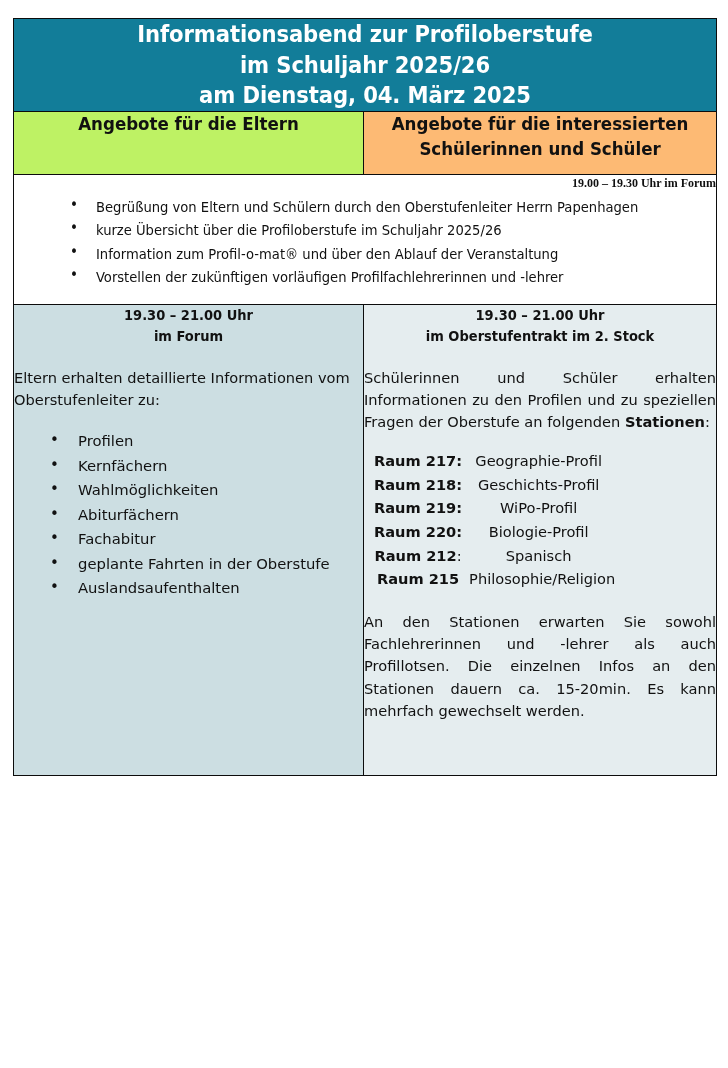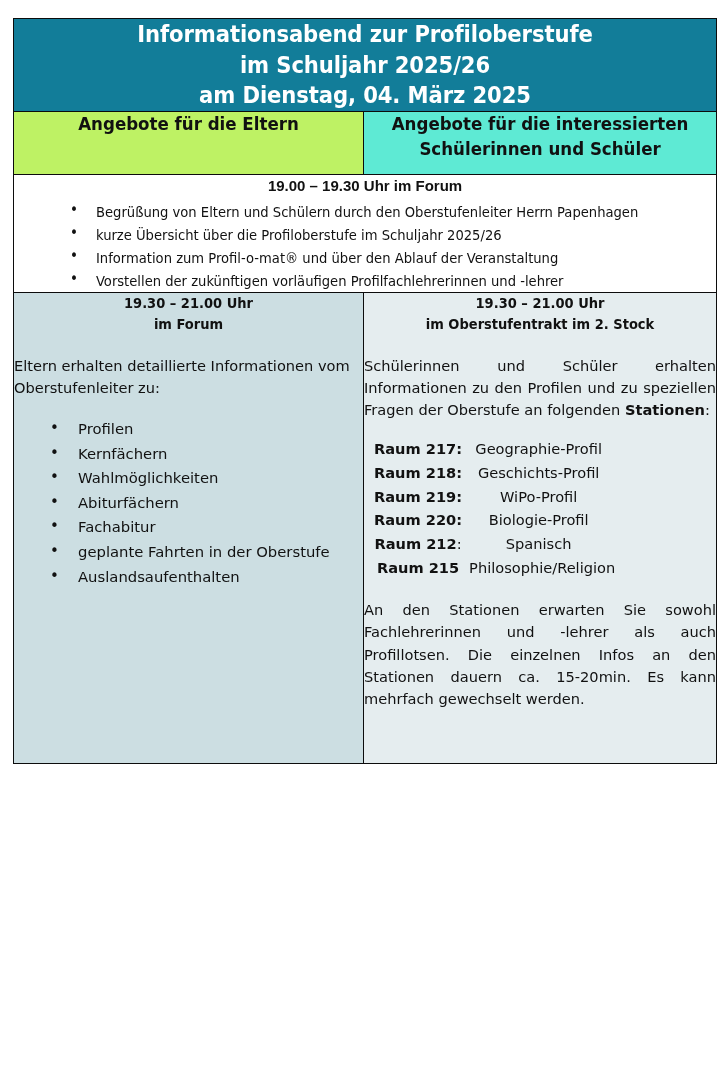--- a/index.html
+++ b/index.html
@@ -53,45 +53,45 @@
     white-space: nowrap;
   }
 
   
   .colhead {
     text-align: center;
     padding: 26px 12px 26px 12px;
     height: 62px;
   }
   .colhead-left  { background: #bef264; }
-  .colhead-right { background: #5eead4; }
+  .colhead-right { background: #fdba74; }
   .colhead-line {
     font-family: "DejaVu Sans Condensed", "Liberation Sans Narrow", "Liberation Sans", sans-serif;
     font-weight: bold;
     font-size: 18.5px;
     line-height: 1.35;
     color: #111111;
   }
 
   
   .intro-cell {
     background: #ffffff;
     padding: 12px 14px 14px 14px;
   }
   .intro-time {
-    text-align: center;
-    font-family: Liberation Sans, sans-serif;
-    font-weight: bold;
-    font-size: 15px;
+    text-align: right;
+    font-family: Liberation Serif, serif;
+    font-weight: bold;
+    font-size: 12px;
     line-height: 1.4;
     margin-bottom: 4px;
   }
   ul.intro-list {
     margin: 0;
-    padding: 0 0 0 56px;
+    padding: 0 0 16px 56px;
     list-style: none;
   }
   ul.intro-list li {
     position: relative;
     font-family: "DejaVu Sans Condensed", "Liberation Sans Narrow", "Liberation Sans", sans-serif;
     font-size: 14.6px;
     line-height: 1.58;
     padding-left: 26px;
   }
   ul.intro-list li::before {

